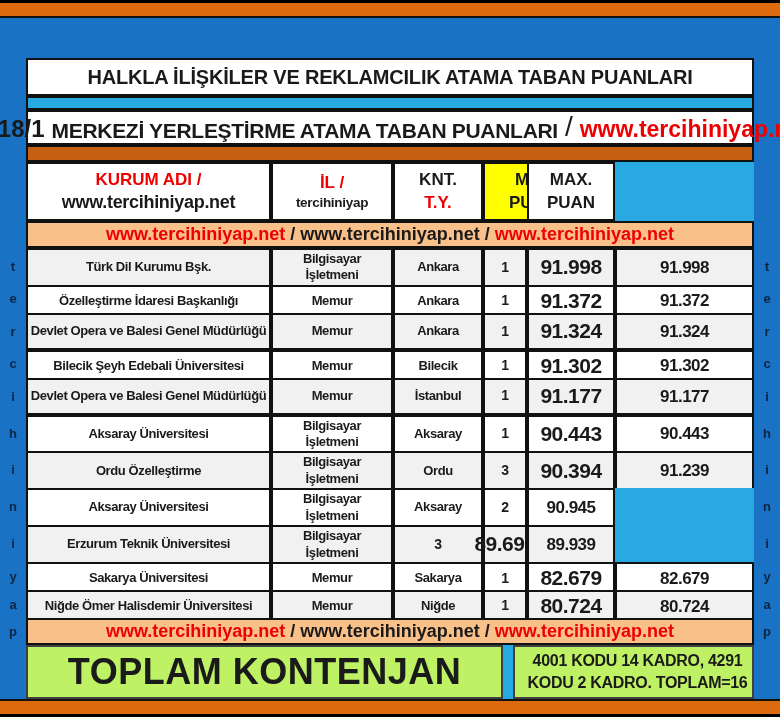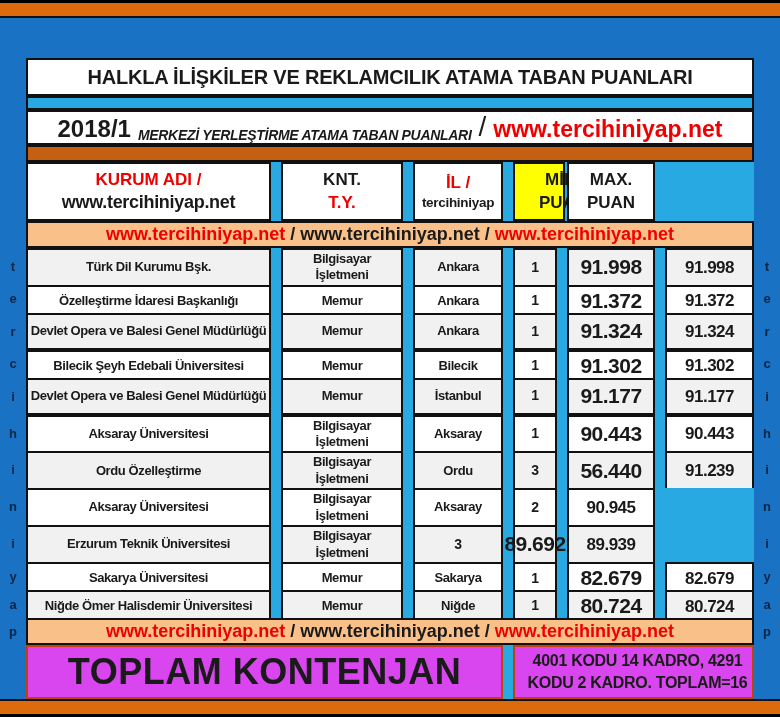--- a/index.html
+++ b/index.html
@@ -18,31 +18,31 @@
   .strip { flex:none; width:100%; }
   .strip.orange-top { height:15px; background:#DD6B0D; border-bottom:2px solid #111; }
   .strip.orange-bottom { height:15px; background:#DD6B0D; border-top:2px solid #111; }
 
   .inset { flex:none; margin:0 26px; border:2px solid #111; }
   .title-bar { height:38px; background:#fff; display:flex; align-items:center; justify-content:center;
                font-size:20px; letter-spacing:-0.2px;margin-top:40px; }
   .cyan-strip { height:14px; background:#29A9E1; }
   .subtitle-bar { height:35px; background:#fff; display:flex; align-items:flex-end; justify-content:center; gap:7px; white-space:nowrap; }
   .subtitle-year { font-size:24px; }
-  .subtitle-label { font-size:14px; letter-spacing:-0.3px;font-style:italic; }
+  .subtitle-label { font-size:21px; letter-spacing:-0.3px; }
   .subtitle-sep { font-size:28px; font-weight:400; }
   .subtitle-url { font-size:23px; color:#EE0000; }
   .orange-strip2 { height:17px; background:#C55F11; }
 
   .band { flex:none; display:flex; }
   .margin-col { width:26px; flex:none; display:flex; align-items:center; justify-content:center;
                 color:#0b2545; font-size:13px; }
   .band-content { width:728px; }
 
-  .grid6 { display:grid; grid-template-columns:245px 122px 90px 44px 88px 1fr; column-gap:10px; background:#29A9E1; }
+  .grid6 { display:grid; grid-template-columns:245px 122px 90px 44px 88px 1fr; background:#29A9E1; }
   .header-band .band-content { height:59px; }
   .hcell { border:2px solid #111; background:#fff; display:flex; flex-direction:column;
            align-items:center; justify-content:center; text-align:center; line-height:1.3; font-size:17px; }
   .hcell .sub-small { font-size:13.5px; letter-spacing:-0.3px; }
   .hcell .sub-big { font-size:18px; letter-spacing:-0.3px; }
   .hcell.yellow { background:#FFFF00;padding-left:48px; }
   .hcell .h-red { color:#EE0000; }
 
   .banner-band .band-content { height:27px; border:2px solid #111; background:#F9C089;
         display:flex; align-items:center; justify-content:center; font-size:18px; white-space:nowrap; }
@@ -54,21 +54,21 @@
   .data-row { display:flex; flex:1 1 0; min-height:0; }
   .data-row.double { flex-grow:1.32; }
   .cell { border:2px solid #111; background:#fff; display:flex; align-items:center; justify-content:center;
           text-align:center; font-size:13px; line-height:1.25; letter-spacing:-0.4px; padding:1px 2px; }
   .data-row.odd .cell { background:#F1F1F1; }
   .cell.knt { font-size:14px; }
   .cell.min { font-size:21px; letter-spacing:-0.5px; }
   .cell.max { font-size:17px; letter-spacing:-0.5px; }
 
   .footer-band .band-content { height:54px; display:grid; grid-template-columns:477px 1fr; column-gap:10px; background:#29A9E1; }
-  .fcell { border:2px solid #c2410c; background:#d946ef; display:flex; flex-direction:column;
+  .fcell { border:2px solid #404040; background:#bef264; display:flex; flex-direction:column;
            align-items:center; justify-content:center; text-align:left; }
   .fcell.toplam { font-size:36px; letter-spacing:0.5px; }
   .fcell.note { font-size:16px; line-height:1.35; letter-spacing:-0.3px; white-space:nowrap;padding-left:8px; }
 </style>
 </head>
 <body>
 
 <div class="page">
 
   <div class="strip orange-top"></div>
@@ -87,26 +87,26 @@
   <div class="inset orange-strip2"></div>
 
   <div class="band header-band">
     <div class="margin-col"></div>
     <div class="band-content grid6">
       <div class="hcell">
         <span class="h-red">KURUM ADI /</span>
         <span class="sub-big">www.tercihiniyap.net</span>
       </div>
       <div class="hcell">
+        <span class="h-red">İL /</span>
+        <span class="sub-small">tercihiniyap</span>
+      </div>
+      <div class="hcell">
         <span>KNT.</span>
         <span class="h-red">T.Y.</span>
-      </div>
-      <div class="hcell">
-        <span class="h-red">İL /</span>
-        <span class="sub-small">tercihiniyap</span>
       </div>
       <div class="hcell yellow">
         <span>MİN.</span>
         <span>PUAN</span>
       </div>
       <div class="hcell">
         <span>MAX.</span>
         <span>PUAN</span>
       </div>
     </div>
@@ -230,21 +230,21 @@
 
   <div class="data-row odd double">
     <div class="margin-col">
       <span class="side-left">i</span>
     </div>
     <div class="band-content grid6">
       <div class="cell kurum">Ordu Özelleştirme</div>
       <div class="cell unvan">Bilgisayar İşletmeni</div>
       <div class="cell il">Ordu</div>
       <div class="cell knt">3</div>
-      <div class="cell min">56.440</div>
+      <div class="cell min">90.394</div>
       <div class="cell max">91.239</div>
     </div>
     <div class="margin-col">
       <span class="side-right">i</span>
     </div>
   </div>
 
   <div class="data-row double">
     <div class="margin-col">
       <span class="side-left">n</span>

